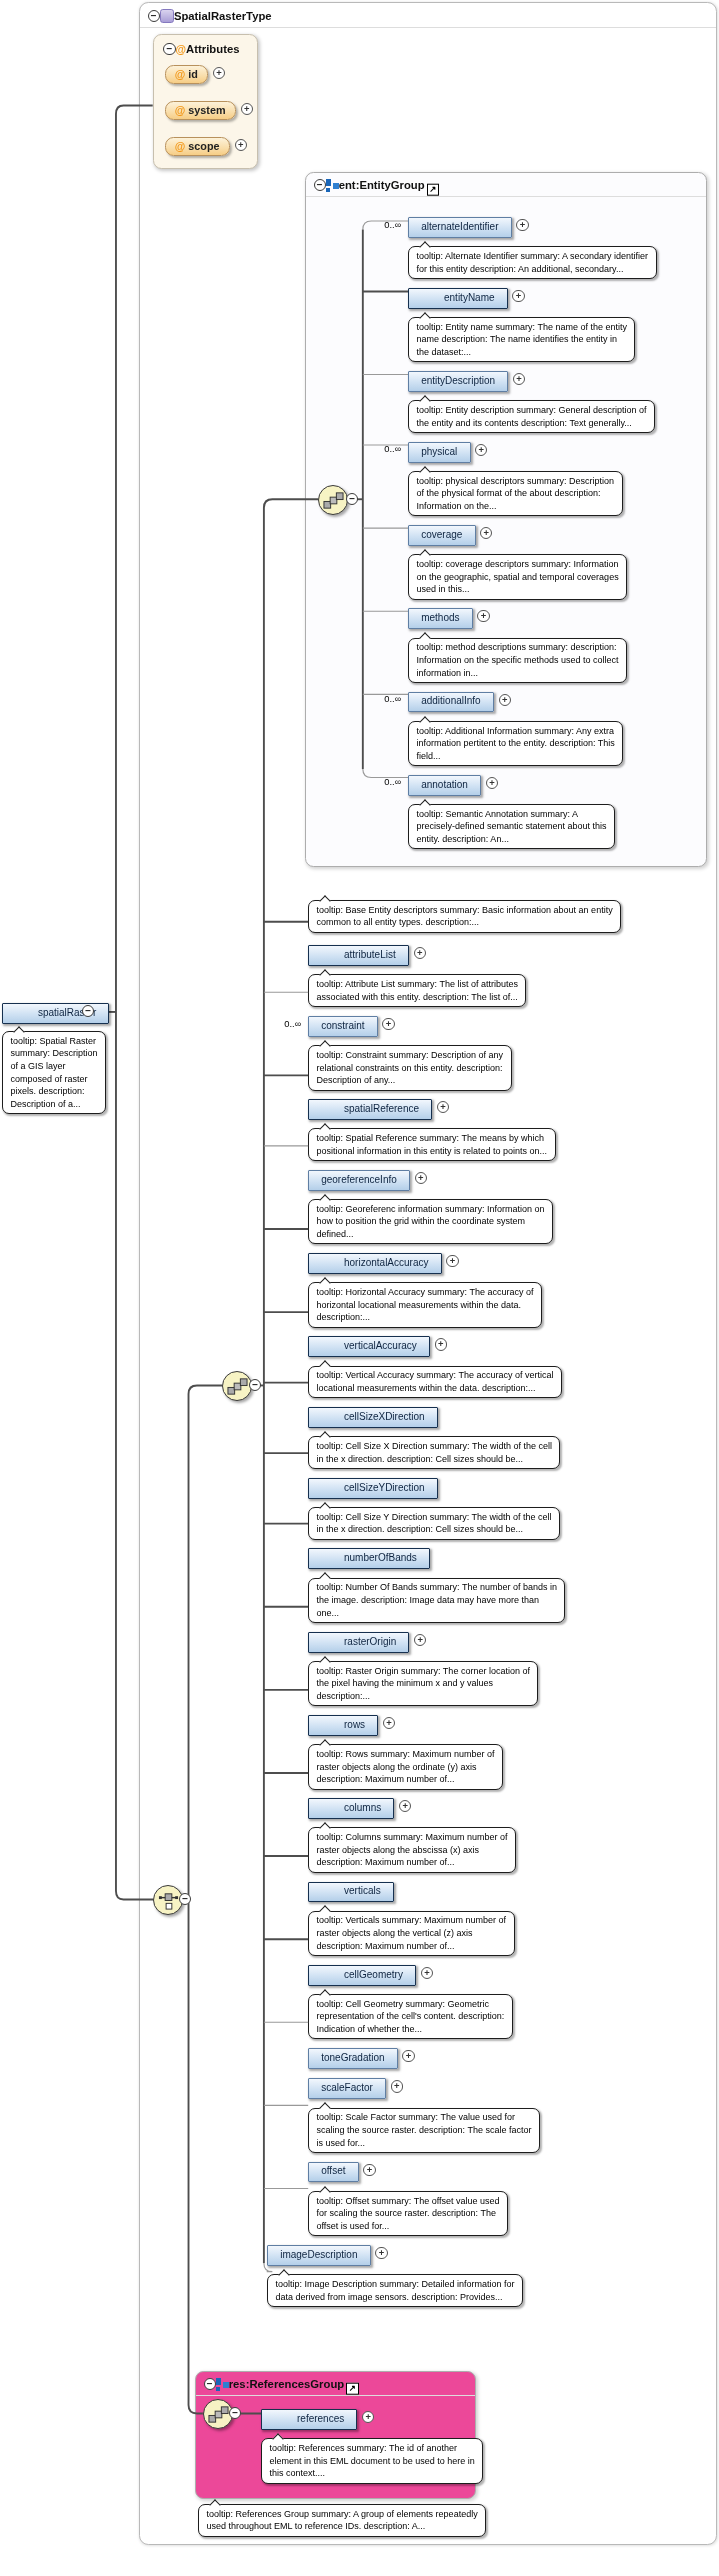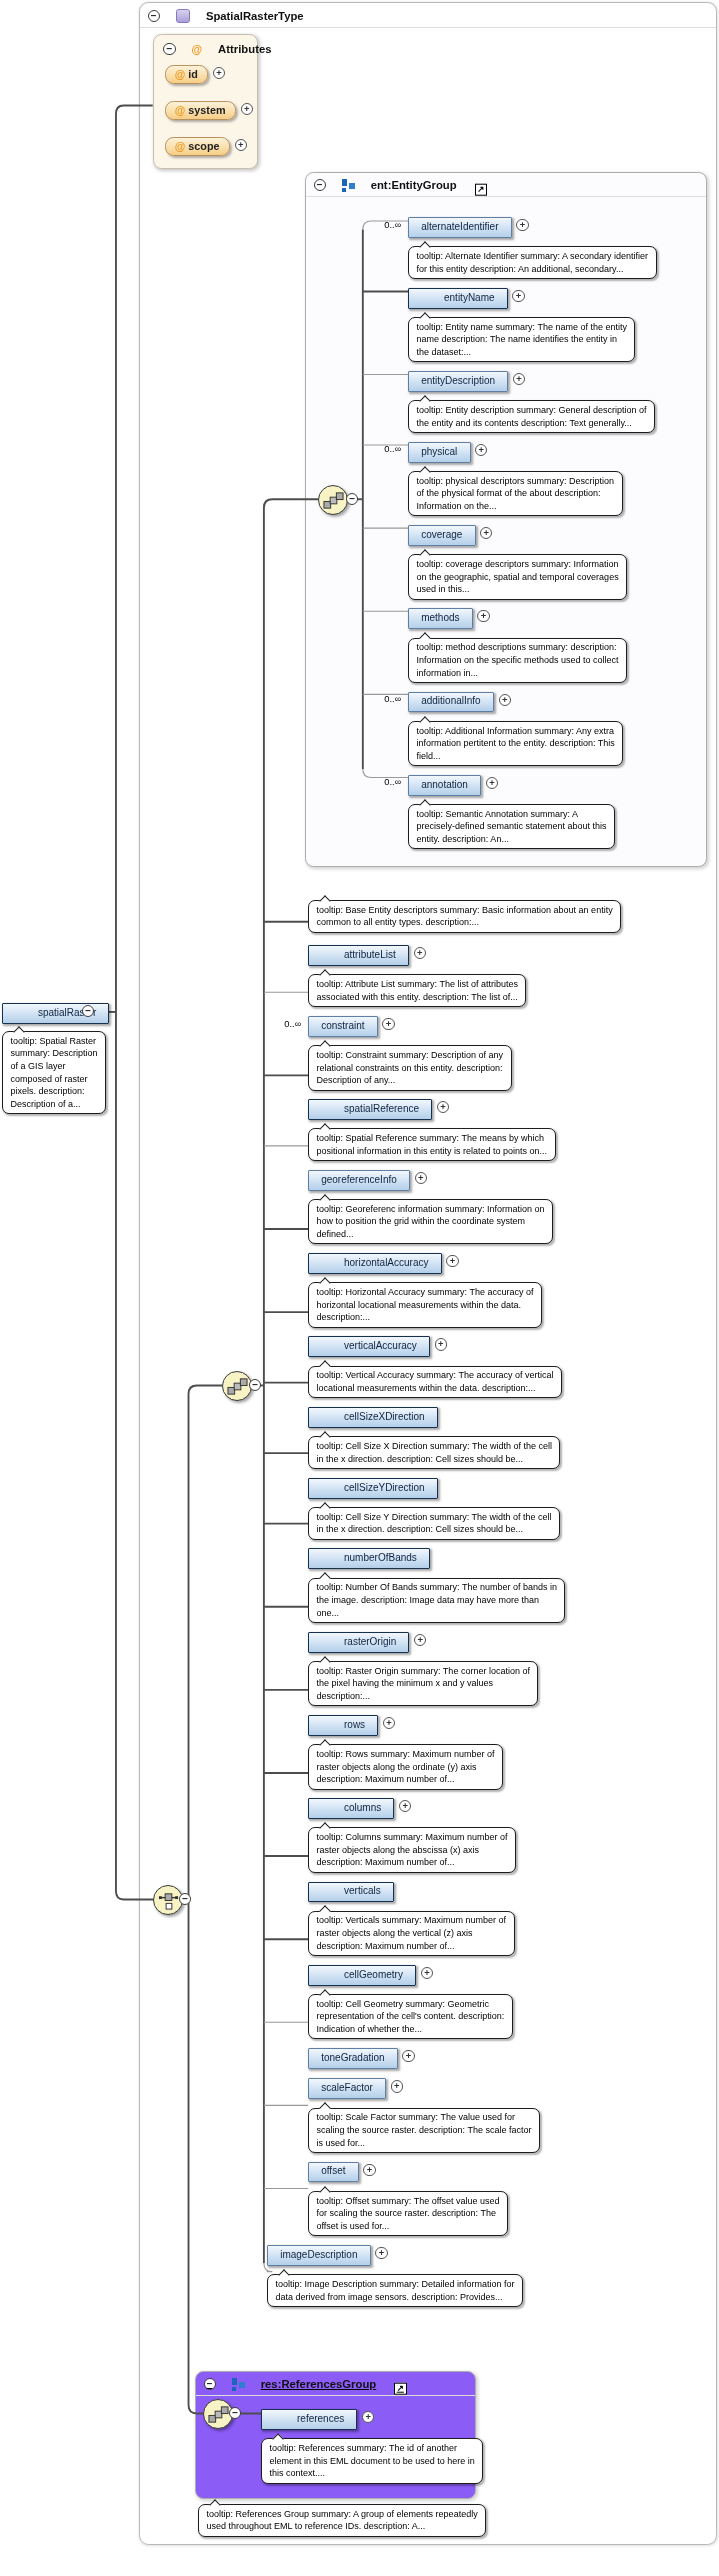--- a/index.html
+++ b/index.html
@@ -4,24 +4,24 @@
 <style>
   html,body{margin:0;padding:0;background:#fff;}
   #stage{position:relative;width:720px;height:2576px;background:#fff;
          font-family:"Liberation Sans", sans-serif;overflow:hidden;}
 
   
   .bigbox{position:absolute;border:1.4px solid #b9b9b9;border-radius:9.4px;background:#fff;
           box-shadow:0.9px 0.9px 2.8px rgba(0,0,0,.12);}
   .groupbox{position:absolute;border:1.3px solid #adadad;border-radius:8.5px;background:#fcfcfe;
           box-shadow:1.9px 1.9px 3.8px rgba(0,0,0,.18);}
-  .refbox{background:#8b5cf6;text-decoration:underline;}
+  .refbox{background:#ec4899;}
   .attrbox{position:absolute;border:1.2px solid #c7bfae;border-radius:8.5px;background:#fcf6e9;
           box-shadow:1.9px 1.9px 3.8px rgba(0,0,0,.22);}
-  .boxhead{display:flex;align-items:center;gap:16px;padding:5.7px 7.5px 4.7px 7.5px;font-size:11.3px;
+  .boxhead{display:flex;align-items:center;gap:0;padding:5.7px 7.5px 4.7px 7.5px;font-size:11.3px;
            font-weight:bold;color:#111;border-bottom:0.9px solid #ddd;}
   .attrbox .boxhead{border-bottom:none;padding:7.5px 7.5px 1.9px 9.4px;}
 
   
   .minus,.plus{display:inline-block;width:12.2px;height:12.2px;border:1.1px solid #3c3c3c;border-radius:50%;
         background:#fff;line-height:10.4px;text-align:center;font-size:10px;font-weight:bold;color:#222;
         box-sizing:border-box;flex:0 0 auto;}
   .minus::before{content:"\2212";}
   .expand{display:inline-block;width:12.2px;height:12.2px;border:1px solid #555;border-radius:50%;
         background:#fff;line-height:10.4px;text-align:center;font-size:9.4px;font-weight:bold;color:#333;

